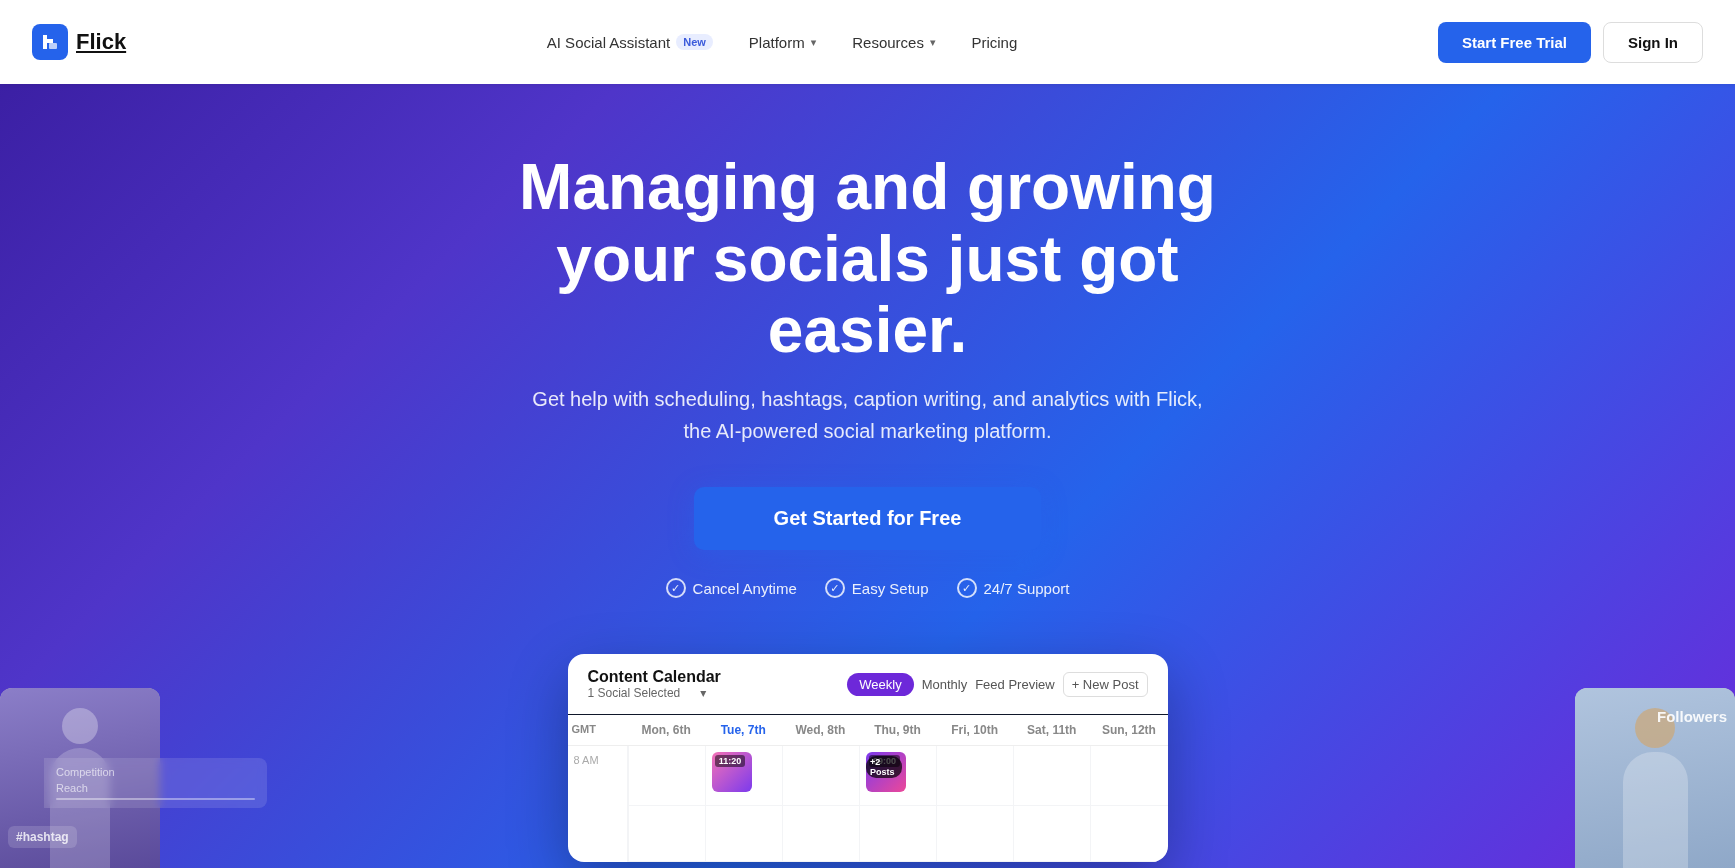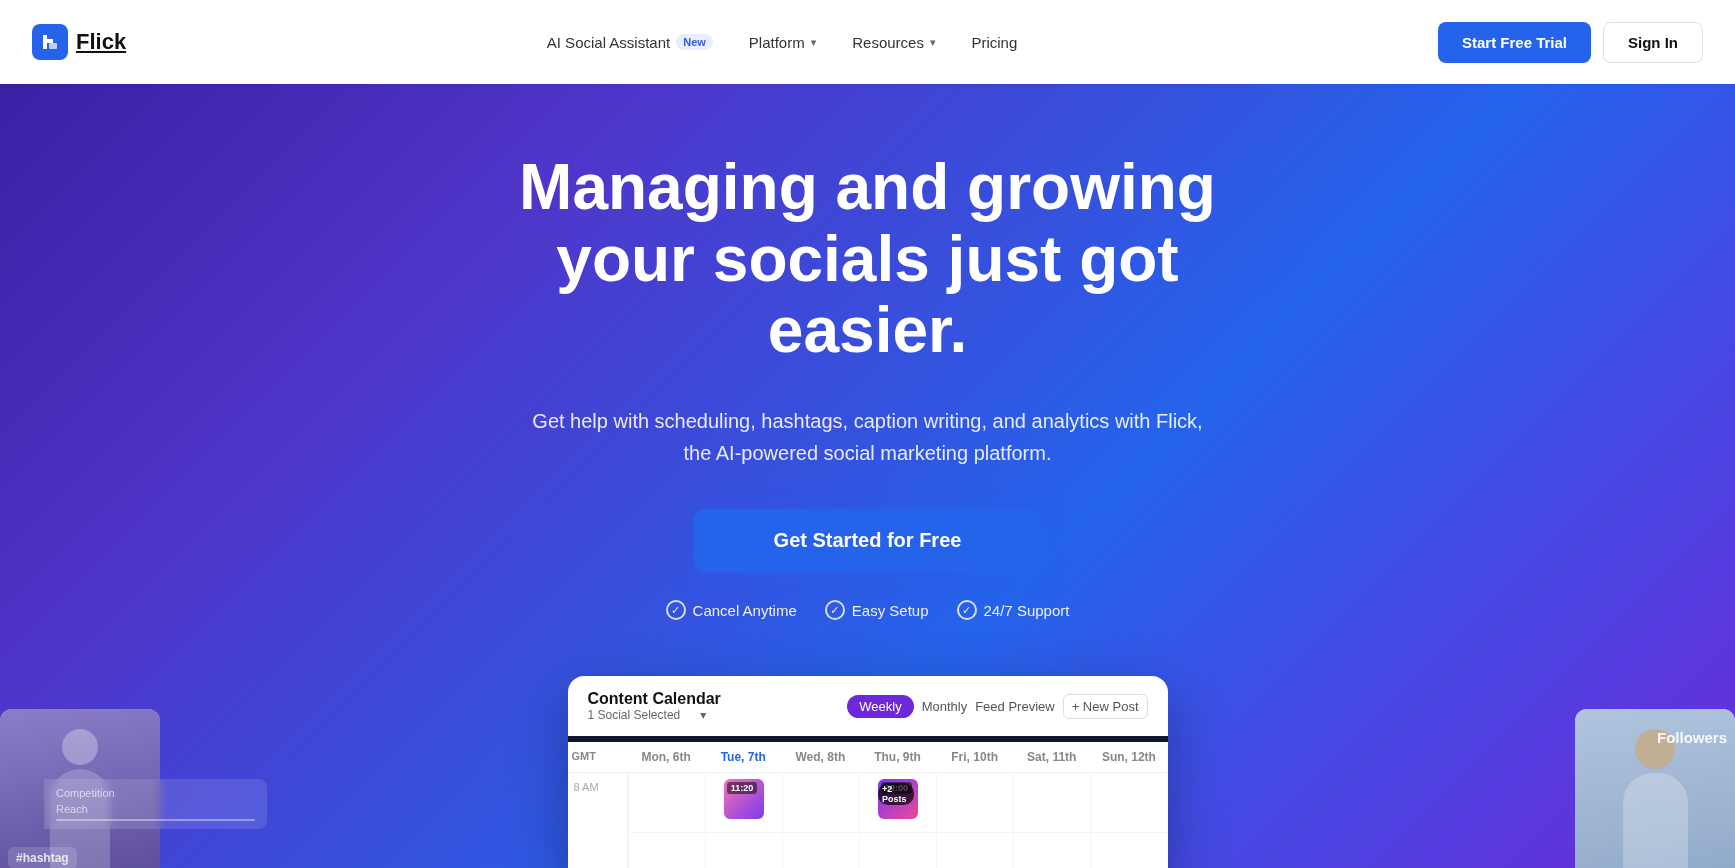--- a/index.html
+++ b/index.html
@@ -54,21 +54,21 @@
       margin-top: 72px;
       min-height: 796px;
       background: linear-gradient(135deg, #3b1fa3 0%, #4f35c9 25%, #2563eb 60%, #6d28d9 100%);
       display: flex; flex-direction: column; align-items: center;
       padding: 80px 24px 0;
       position: relative; overflow: hidden;
     }
     .hero-title {
       color: #fff; font-size: 64px; font-weight: 800;
       text-align: center; line-height: 1.12;
-      max-width: 820px; margin-bottom: 38px;
+      max-width: 820px; margin-bottom: 16px;
     }
     .hero-sub {
       color: rgba(255,255,255,0.88); font-size: 20px;
       text-align: center; line-height: 1.6; max-width: 700px;
       margin-bottom: 40px;
     }
     .btn-cta {
       background: #2563eb; color: #fff; border: none;
       padding: 20px 80px; border-radius: 10px; font-size: 20px; font-weight: 700;
       cursor: pointer; margin-bottom: 28px;
@@ -87,21 +87,21 @@
       display: flex; align-items: center; justify-content: center;
       font-size: 11px; color: rgba(255,255,255,0.9);
     }
     .calendar-card {
       background: #fff; border-radius: 16px;
       box-shadow: 0 20px 60px rgba(0,0,0,0.3);
       width: 600px; overflow: hidden;
     }
     .card-header {
       padding: 14px 20px; display: flex; align-items: center; gap: 12px;
-      border-bottom: 6px solid #0f172a;
+      border-bottom: 1px solid #0f172a;
     }
     .card-title-text { font-weight: 700; font-size: 16px; color: #111; }
     .card-subtitle { font-size: 12px; color: #666; display: flex; align-items: center; gap: 20px; }
     .card-header-right { margin-left: auto; display: flex; align-items: center; gap: 8px; }
     .tab-pill {
       background: #6d28d9; color: #fff; padding: 4px 12px; border-radius: 20px; font-size: 13px; font-weight: 400;
     }
     .tab-plain { color: #555; font-size: 13px; font-weight: 500; cursor: pointer; }
     .new-post-btn {
       display: flex; align-items: center; gap: 4px;
@@ -118,21 +118,21 @@
     }
     .cal-day-header.today { color: #2563eb; }
     .cal-gmt { padding: 8px 4px; font-weight: 600; color: #888; font-size: 11px; border-bottom: 1px solid #eee; }
     .cal-time { padding: 8px 6px; font-size: 11px; color: #aaa; border-right: 1px solid #f3f4f6; }
     .cal-cell {
       border-left: 1px solid #f3f4f6; border-bottom: 1px solid #f3f4f6;
       min-height: 56px; padding: 4px; position: relative;
     }
     .post-block {
       border-radius: 6px; width: 40px; height: 40px;
-      position: absolute; top: 6px; left: 18px;
+      position: absolute; top: 6px; left: 6px;
       display: flex; align-items: flex-end; justify-content: flex-end;
       padding: 2px; font-size: 9px; font-weight: 700; color: #fff;
     }
     .post-block-1 { background: linear-gradient(135deg, #f472b6 0%, #7c3aed 100%); }
     .post-block-2 { background: linear-gradient(135deg, #7c3aed 0%, #ec4899 100%); }
     .badge-plus {
       position: absolute; top: 4px; right: 4px;
       background: rgba(0,0,0,0.7); color: #fff;
       font-size: 9px; border-radius: 10px; padding: 1px 4px;
     }

